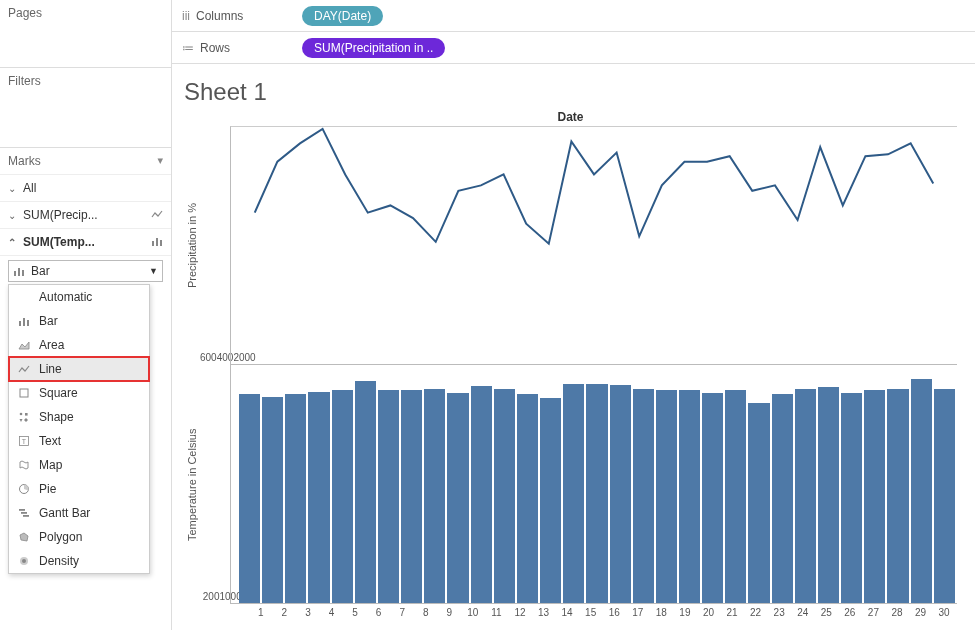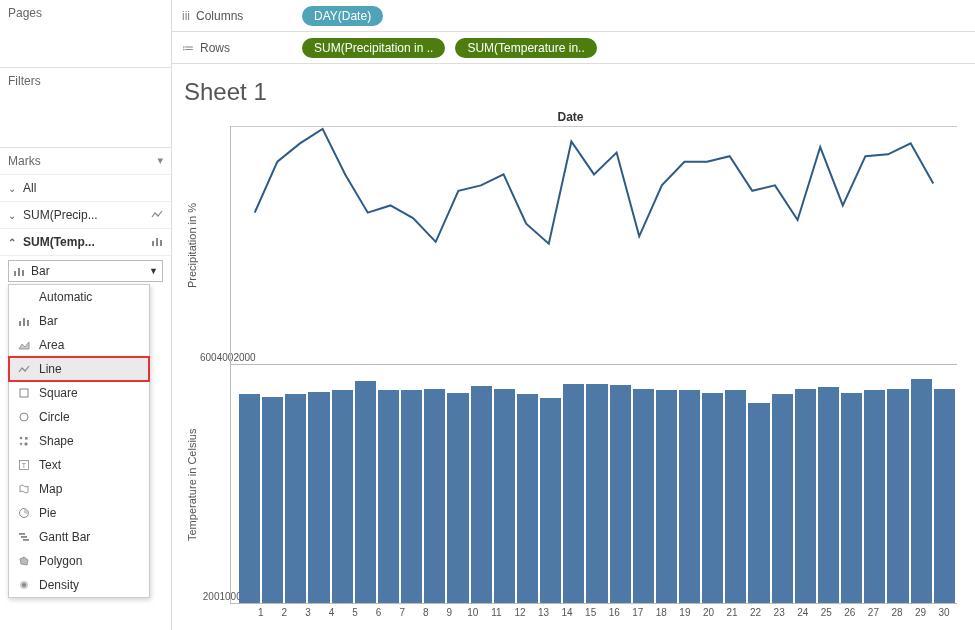--- a/index.html
+++ b/index.html
@@ -34,21 +34,21 @@
 .dd-item .dd-ic { width: 14px; color: #888; font-size: 11px; display: inline-flex; justify-content: center; }
 .dd-item.indent { padding-left: 30px; }
 
 
 .right { display: flex; flex-direction: column; }
 .shelf-row { display: flex; align-items: center; border-bottom: 1px solid #ddd; height: 32px; padding: 0 10px; gap: 10px; }
 .shelf-label { display: flex; align-items: center; gap: 6px; color: #555; width: 110px; }
 .shelf-ic { color: #888; font-size: 12px; }
 .pill { border-radius: 11px; padding: 3px 12px; font-size: 12px; color: #fff; display: inline-flex; align-items: center; }
 .pill.blue { background: #4fa4b8; }
-.pill.green { background: #4d7c0f; }
+.pill.green { background: #6d28d9; }
 
 .viz-area { flex: 1; padding: 14px 18px 6px 12px; display: flex; flex-direction: column; }
 .sheet-title { font-size: 24px; font-weight: 400; color: #555; margin-bottom: 4px; }
 .chart-block { flex: 1; position: relative; }
 .chart-xtitle { text-align: center; font-size: 12px; font-weight: 600; margin-bottom: 2px; }
 
 .chart-split { display: grid; grid-template-rows: 1fr 1fr; height: calc(100% - 20px); }
 .subchart { display: flex; }
 .y-axis-lbl { writing-mode: vertical-rl; transform: rotate(180deg); font-size: 11px; color: #555; text-align: center; padding: 0 2px; }
 .y-ticks { display: flex; justify-content: space-between; align-items: flex-end; padding: 2px 4px 2px 0; font-size: 10px; color: #555; width: 30px; }
@@ -158,28 +158,20 @@
               <span class="dd-ic">
                 <svg class="mini-icon-svg" viewBox="0 0 12 12">
                   <rect x="2" y="2" width="8" height="8" fill="none" stroke="#888" stroke-width="1"></rect>
                 </svg>
               </span>
               <span>Square</span>
             </div>
             <div class="dd-item">
               <span class="dd-ic">
                 <svg class="mini-icon-svg" viewBox="0 0 12 12">
-                  <circle cx="6" cy="6" r="4" fill="none" stroke="#888" stroke-width="1"></circle>
-                </svg>
-              </span>
-              <span>Circle</span>
-            </div>
-            <div class="dd-item">
-              <span class="dd-ic">
-                <svg class="mini-icon-svg" viewBox="0 0 12 12">
                   <circle cx="3" cy="3" r="1.3" fill="#888"></circle>
                   <rect x="7" y="2" width="2.6" height="2.6" fill="#888"></rect>
                   <path d="M3 11 L1.5 8 L4.5 8 Z" fill="#888"></path>
                   <path d="M8 7 L10 9 L8 11 L6 9 Z" fill="#888"></path>
                 </svg>
               </span>
               <span>Shape</span>
             </div>
             <div class="dd-item">
               <span class="dd-ic">
@@ -250,23 +242,20 @@
           <span>DAY(Date)</span>
         </div>
     </div>
     <div class="shelf-row">
       <div class="shelf-label">
         <span class="shelf-ic">≔</span>
         <span>Rows</span>
       </div>
       <div class="pill green">
           <span>SUM(Precipitation in ..</span>
-        </div>
-      <div class="pill green">
-          <span>SUM(Temperature in..</span>
         </div>
     </div>
 
     <div class="viz-area">
       <div class="sheet-title">Sheet 1</div>
       <div class="chart-xtitle">Date</div>
 
       <div class="chart-block">
         <div class="chart-split">
 

